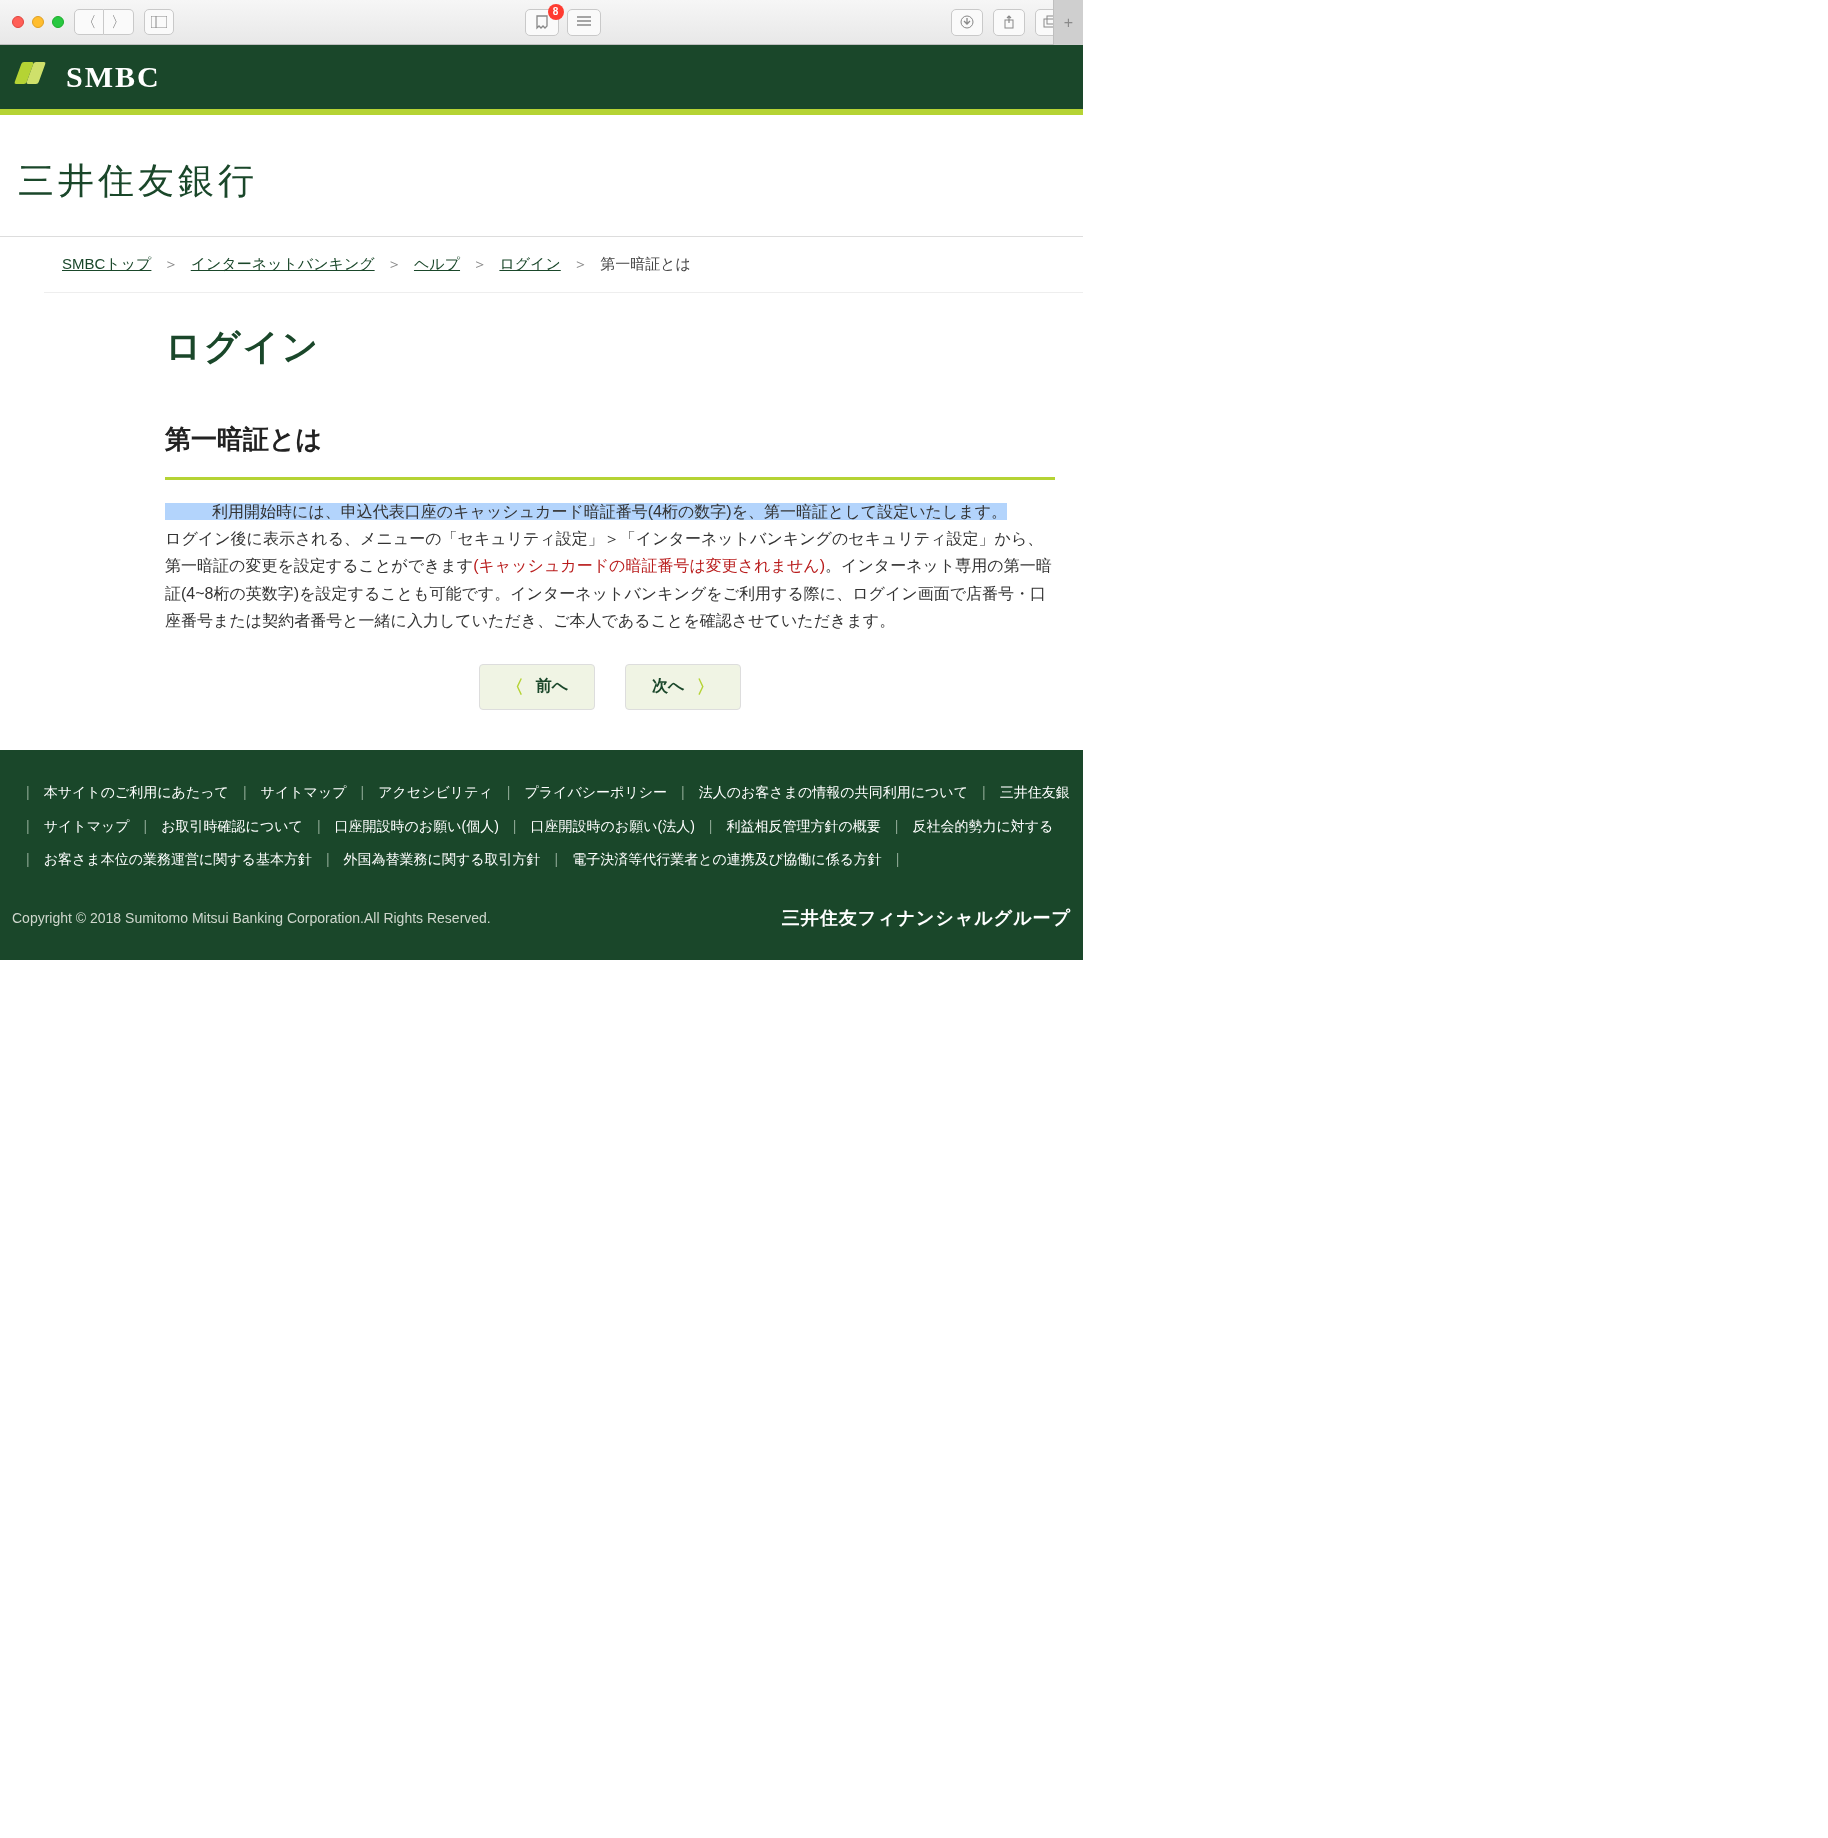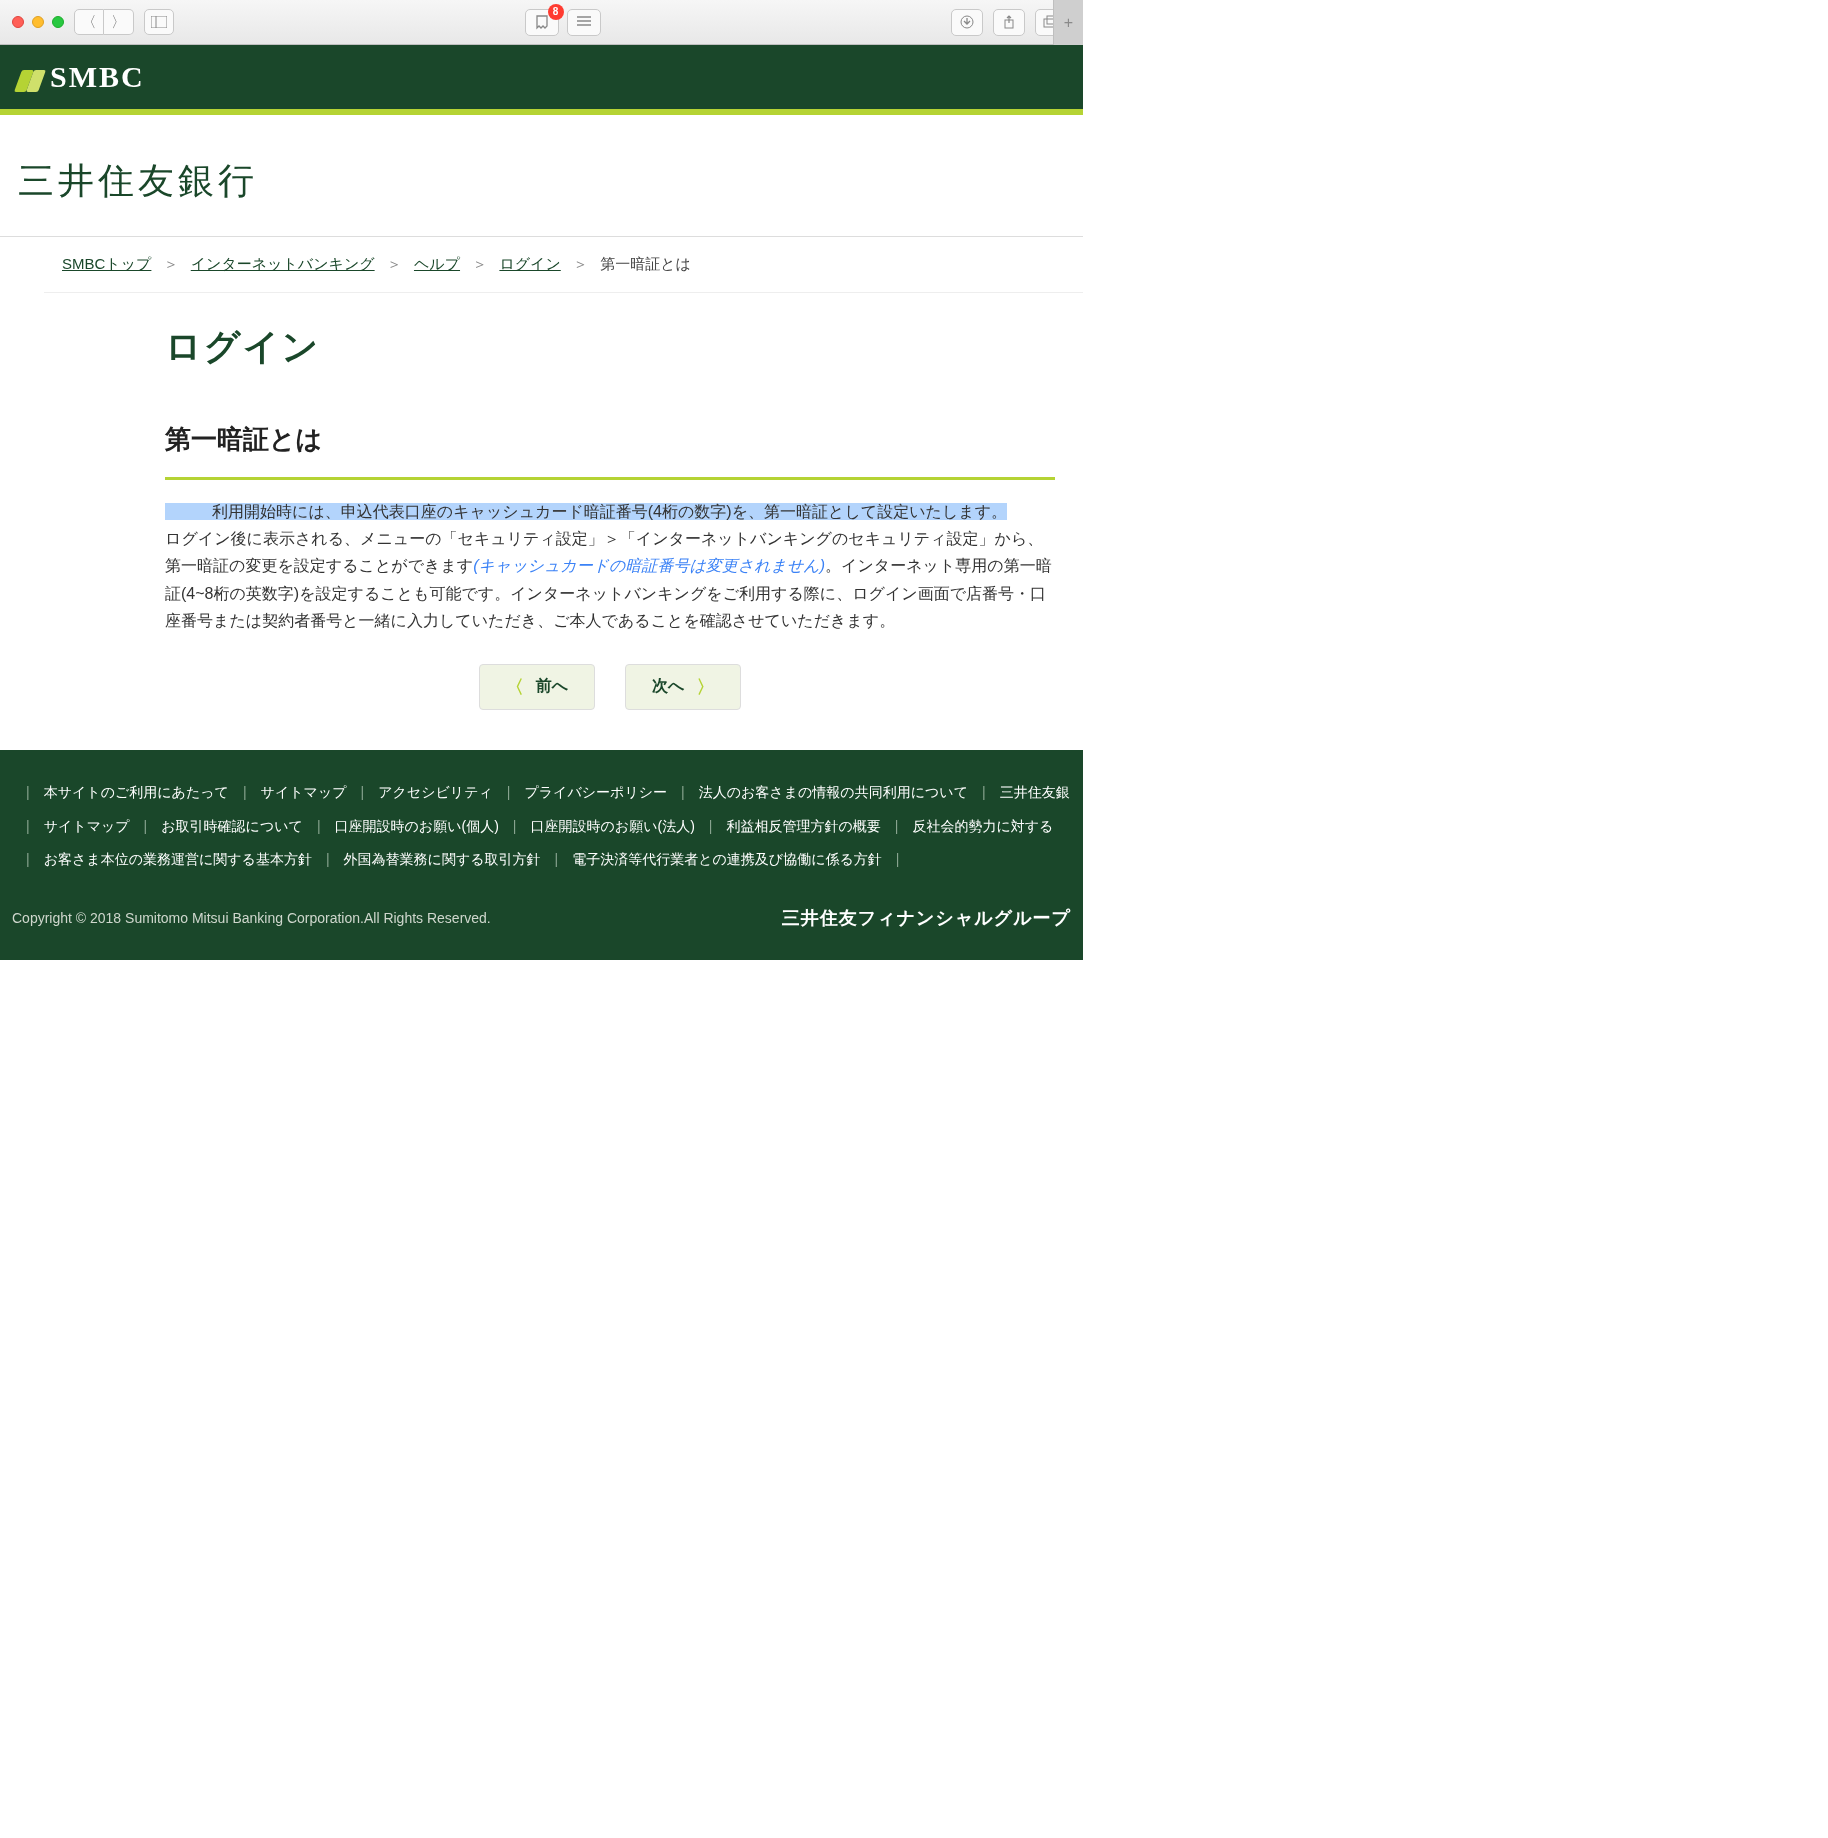--- a/index.html
+++ b/index.html
@@ -66,21 +66,21 @@
   }
 
   
   .smbc-bar {
     background:#1a472a;
     height:70px;
     display:flex; align-items:center;
     padding-left:18px;
     border-bottom:6px solid #b5d334;
   }
-  .smbc-logo { display:flex; align-items:flex-end; gap:6px; color:#fff; }
+  .smbc-logo { display:flex; align-items:flex-start; gap:22px; color:#fff; }
   .logo-mark {
     width:26px; height:26px; position:relative;
   }
   .logo-mark span {
     position:absolute; width:12px; height:22px; border-radius:2px;
     transform: skewX(-20deg);
   }
   .logo-mark .l1 { background:#b5d334; left:0; top:2px;}
   .logo-mark .l2 { background:#cfe06b; left:12px; top:2px;}
   .smbc-text { font-size:30px; font-weight:600; letter-spacing:2px; color:#fff; font-family: "Times New Roman", serif;}
@@ -118,21 +118,21 @@
     color:#1a472a; font-size:36px; font-weight:700; letter-spacing:2px;
     margin-bottom: 50px;
   }
   .section-title {
     color:#222; font-size:26px; font-weight:600;
     padding-bottom:20px; margin-bottom:18px;
     border-bottom:3px solid #b5d334;
   }
   .body-text { color:#333; font-size:16px; line-height:1.7; }
   .highlight-sel { background:#b3d4fc;padding-left:47px; }
-  .red-text { color:#3b82f6;font-style:italic; }
+  .red-text { color:#b91c1c; }
 
   .btn-row { display:flex; justify-content:center; gap:30px; margin-top:30px; }
   .page-btn {
     background:#f0f4e4; border:1px solid #ddd; border-radius:4px;
     padding:10px 26px; font-size:16px; color:#1a472a; font-weight:600;
     display:flex; align-items:center; gap:12px; cursor:pointer;
   }
   .chev { color:#b5d334; font-weight:800; font-size:18px; }
 
   

